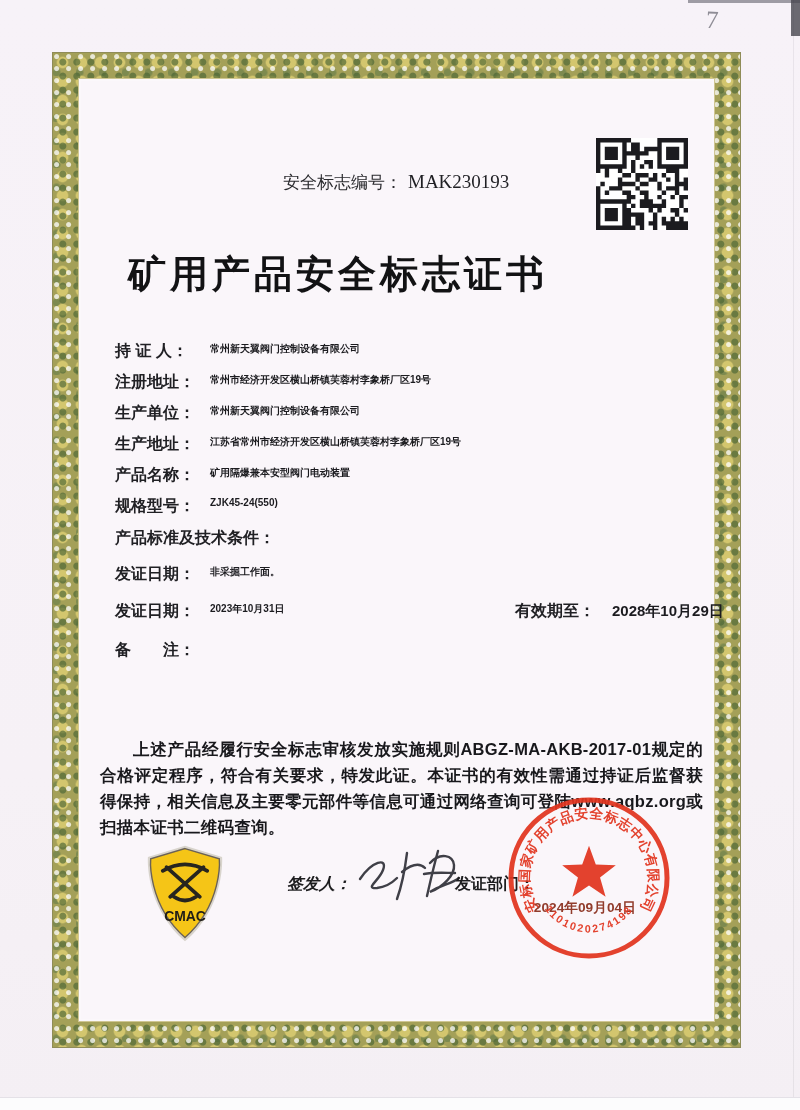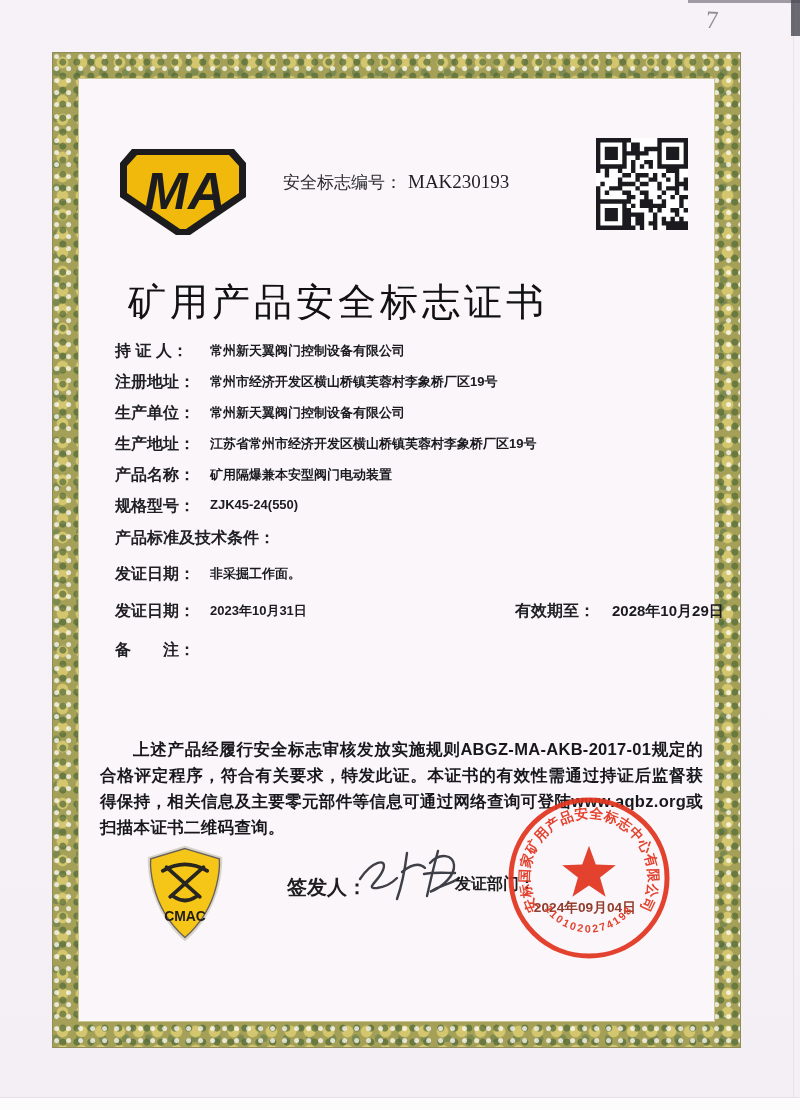--- a/index.html
+++ b/index.html
@@ -34,44 +34,44 @@
 
   
   .ma-logo { position:absolute; left:117px; top:146px; width:132px; height:92px; }
   .cert-no { position:absolute; left:283px; top:171px; white-space:nowrap; }
   .cert-no .lbl { font-size:17px; font-weight:normal; color:#2a2a2e; }
   .cert-no .val { font-family:"Liberation Serif", serif; font-size:19px; color:#1f1f23; margin-left:6px; }
   .qr { position:absolute; left:596px; top:138px; width:92px; height:92px; }
 
   .title {
     position:absolute; left:0; top:249px; width:676px; text-align:center;
-    font-size:38px; font-weight:400; letter-spacing:4px; color:#121214;margin-top:28px;
+    font-size:38px; font-weight:700; letter-spacing:4px; color:#121214;
   }
 
   
   .row { position:absolute; left:115px; white-space:nowrap; }
   .row .lbl { font-size:16px; font-weight:bold; color:#202024; display:inline-block; }
-  .row .val { font-size:13px; font-weight:bold; color:#1b1b1f; position:absolute; left:95px; top:1px; white-space:nowrap; }
+  .row .val { font-size:10px; font-weight:bold; color:#1b1b1f; position:absolute; left:95px; top:1px; white-space:nowrap; }
   .standards-val {
     position:absolute; left:310px; top:513px; width:404px;
     font-size:15px; font-weight:bold; line-height:1.28; color:#1b1b1f; letter-spacing:.2px;
   }
   .valid-group { position:absolute; left:400px; top:0; }
   .valid-group .lbl { font-size:16px; font-weight:bold; }
   .valid-group .val { position:absolute; left:97px; top:1px; font-size:15px; font-weight:bold; white-space:nowrap; }
 
   .statement {
     position:absolute; left:100px; top:736px; width:603px;
     font-size:16.5px; font-weight:bold; line-height:1.58;
     text-indent:2em; text-align:justify; color:#18181c; letter-spacing:.3px;
   }
 
   
   .cmac { position:absolute; left:138px; top:843px; width:94px; height:102px; }
-  .signer-label { position:absolute; left:287px; top:874px; font-size:20px; font-weight:bold; }
+  .signer-label { position:absolute; left:287px; top:874px; font-size:16px; font-weight:bold;font-style:italic; }
   .signature { position:absolute; left:352px; top:843px; width:112px; height:64px; }
   .issuer-label { position:absolute; left:455px; top:874px; font-size:16px; font-weight:bold; }
   .seal { position:absolute; left:506px; top:795px; width:166px; height:166px; opacity:.93; }
 
   
   .page-number {
     position:absolute; left:706px; top:6px; font-size:25px; color:#8f8d96;
     font-family:"Liberation Serif", serif; transform:rotate(3deg);
   }
   .scan-top-line { position:absolute; top:0; right:0; width:112px; height:3px; background:#55545e; opacity:.55; }
@@ -81,27 +81,20 @@
 </style>
 </head>
 <body>
 
 <div class="page">
 
   <div class="frame">
     <div class="frame-inner"></div>
   </div>
 
-  <div class="ma-logo">
-    <svg viewBox="0 0 132 92" width="132" height="92">
-      <polygon points="15,3 117,3 129,17 129,51 73,89 59,89 3,51 3,17" fill="#1c1c1e"></polygon>
-      <polygon points="20,9 112,9 122,20 122,47 69,83 63,83 10,47 10,20" fill="#f0b90b"></polygon>
-      <text x="68" y="63" text-anchor="middle" font-size="52" font-weight="900" font-style="italic" font-family="Liberation Sans, sans-serif" fill="#1c1c1e">MA</text>
-    </svg>
-  </div>
 
   <div class="cert-no">
     <span class="lbl">安全标志编号：</span><span class="val">MAK230193</span>
   </div>
 
   <div class="qr">
     <svg id="qr-svg" viewBox="0 0 84 84" width="92" height="92">
       <rect x="0" y="0" width="84" height="84" fill="#ffffff"></rect>
       <path id="qr-path" fill="#1b1b1f" d="M0,0h4v4h-4zM4,0h4v4h-4zM8,0h4v4h-4zM12,0h4v4h-4zM16,0h4v4h-4zM20,0h4v4h-4zM24,0h4v4h-4zM28,0h4v4h-4zM56,0h4v4h-4zM60,0h4v4h-4zM64,0h4v4h-4zM68,0h4v4h-4zM72,0h4v4h-4zM76,0h4v4h-4zM80,0h4v4h-4zM0,4h4v4h-4zM24,4h4v4h-4zM32,4h4v4h-4zM36,4h4v4h-4zM56,4h4v4h-4zM80,4h4v4h-4zM0,8h4v4h-4zM8,8h4v4h-4zM12,8h4v4h-4zM16,8h4v4h-4zM24,8h4v4h-4zM32,8h4v4h-4zM36,8h4v4h-4zM44,8h4v4h-4zM48,8h4v4h-4zM52,8h4v4h-4zM56,8h4v4h-4zM64,8h4v4h-4zM68,8h4v4h-4zM72,8h4v4h-4zM80,8h4v4h-4zM0,12h4v4h-4zM8,12h4v4h-4zM12,12h4v4h-4zM16,12h4v4h-4zM24,12h4v4h-4zM28,12h4v4h-4zM32,12h4v4h-4zM36,12h4v4h-4zM40,12h4v4h-4zM44,12h4v4h-4zM56,12h4v4h-4zM64,12h4v4h-4zM68,12h4v4h-4zM72,12h4v4h-4zM80,12h4v4h-4zM0,16h4v4h-4zM8,16h4v4h-4zM12,16h4v4h-4zM16,16h4v4h-4zM24,16h4v4h-4zM36,16h4v4h-4zM56,16h4v4h-4zM64,16h4v4h-4zM68,16h4v4h-4zM72,16h4v4h-4zM80,16h4v4h-4zM0,20h4v4h-4zM24,20h4v4h-4zM32,20h4v4h-4zM44,20h4v4h-4zM48,20h4v4h-4zM56,20h4v4h-4zM80,20h4v4h-4zM0,24h4v4h-4zM4,24h4v4h-4zM8,24h4v4h-4zM12,24h4v4h-4zM16,24h4v4h-4zM20,24h4v4h-4zM24,24h4v4h-4zM32,24h4v4h-4zM40,24h4v4h-4zM48,24h4v4h-4zM56,24h4v4h-4zM60,24h4v4h-4zM64,24h4v4h-4zM68,24h4v4h-4zM72,24h4v4h-4zM76,24h4v4h-4zM80,24h4v4h-4zM0,28h4v4h-4zM8,28h4v4h-4zM20,28h4v4h-4zM32,28h4v4h-4zM64,28h4v4h-4zM68,28h4v4h-4zM72,28h4v4h-4zM8,32h4v4h-4zM24,32h4v4h-4zM28,32h4v4h-4zM36,32h4v4h-4zM40,32h4v4h-4zM44,32h4v4h-4zM52,32h4v4h-4zM60,32h4v4h-4zM72,32h4v4h-4zM20,36h4v4h-4zM36,36h4v4h-4zM48,36h4v4h-4zM52,36h4v4h-4zM64,36h4v4h-4zM72,36h4v4h-4zM80,36h4v4h-4zM4,40h4v4h-4zM20,40h4v4h-4zM24,40h4v4h-4zM28,40h4v4h-4zM32,40h4v4h-4zM40,40h4v4h-4zM44,40h4v4h-4zM56,40h4v4h-4zM72,40h4v4h-4zM76,40h4v4h-4zM80,40h4v4h-4zM0,44h4v4h-4zM12,44h4v4h-4zM16,44h4v4h-4zM20,44h4v4h-4zM36,44h4v4h-4zM56,44h4v4h-4zM64,44h4v4h-4zM68,44h4v4h-4zM72,44h4v4h-4zM80,44h4v4h-4zM0,48h4v4h-4zM8,48h4v4h-4zM24,48h4v4h-4zM28,48h4v4h-4zM40,48h4v4h-4zM44,48h4v4h-4zM60,48h4v4h-4zM72,48h4v4h-4zM0,52h4v4h-4zM28,52h4v4h-4zM32,52h4v4h-4zM44,52h4v4h-4zM56,52h4v4h-4zM68,52h4v4h-4zM76,52h4v4h-4zM80,52h4v4h-4zM0,56h4v4h-4zM4,56h4v4h-4zM8,56h4v4h-4zM12,56h4v4h-4zM16,56h4v4h-4zM20,56h4v4h-4zM24,56h4v4h-4zM28,56h4v4h-4zM40,56h4v4h-4zM44,56h4v4h-4zM48,56h4v4h-4zM60,56h4v4h-4zM76,56h4v4h-4zM0,60h4v4h-4zM24,60h4v4h-4zM32,60h4v4h-4zM40,60h4v4h-4zM44,60h4v4h-4zM48,60h4v4h-4zM52,60h4v4h-4zM56,60h4v4h-4zM60,60h4v4h-4zM76,60h4v4h-4zM0,64h4v4h-4zM8,64h4v4h-4zM12,64h4v4h-4zM16,64h4v4h-4zM24,64h4v4h-4zM28,64h4v4h-4zM48,64h4v4h-4zM56,64h4v4h-4zM68,64h4v4h-4zM72,64h4v4h-4zM80,64h4v4h-4zM0,68h4v4h-4zM8,68h4v4h-4zM12,68h4v4h-4zM16,68h4v4h-4zM24,68h4v4h-4zM28,68h4v4h-4zM32,68h4v4h-4zM36,68h4v4h-4zM40,68h4v4h-4zM52,68h4v4h-4zM72,68h4v4h-4zM0,72h4v4h-4zM8,72h4v4h-4zM12,72h4v4h-4zM16,72h4v4h-4zM24,72h4v4h-4zM28,72h4v4h-4zM36,72h4v4h-4zM40,72h4v4h-4zM52,72h4v4h-4zM60,72h4v4h-4zM68,72h4v4h-4zM76,72h4v4h-4zM0,76h4v4h-4zM24,76h4v4h-4zM28,76h4v4h-4zM36,76h4v4h-4zM40,76h4v4h-4zM48,76h4v4h-4zM52,76h4v4h-4zM60,76h4v4h-4zM64,76h4v4h-4zM68,76h4v4h-4zM72,76h4v4h-4zM76,76h4v4h-4zM80,76h4v4h-4zM0,80h4v4h-4zM4,80h4v4h-4zM8,80h4v4h-4zM12,80h4v4h-4zM16,80h4v4h-4zM20,80h4v4h-4zM24,80h4v4h-4zM28,80h4v4h-4zM32,80h4v4h-4zM40,80h4v4h-4zM52,80h4v4h-4zM64,80h4v4h-4zM68,80h4v4h-4zM72,80h4v4h-4zM76,80h4v4h-4zM80,80h4v4h-4z"></path>
     </svg>

